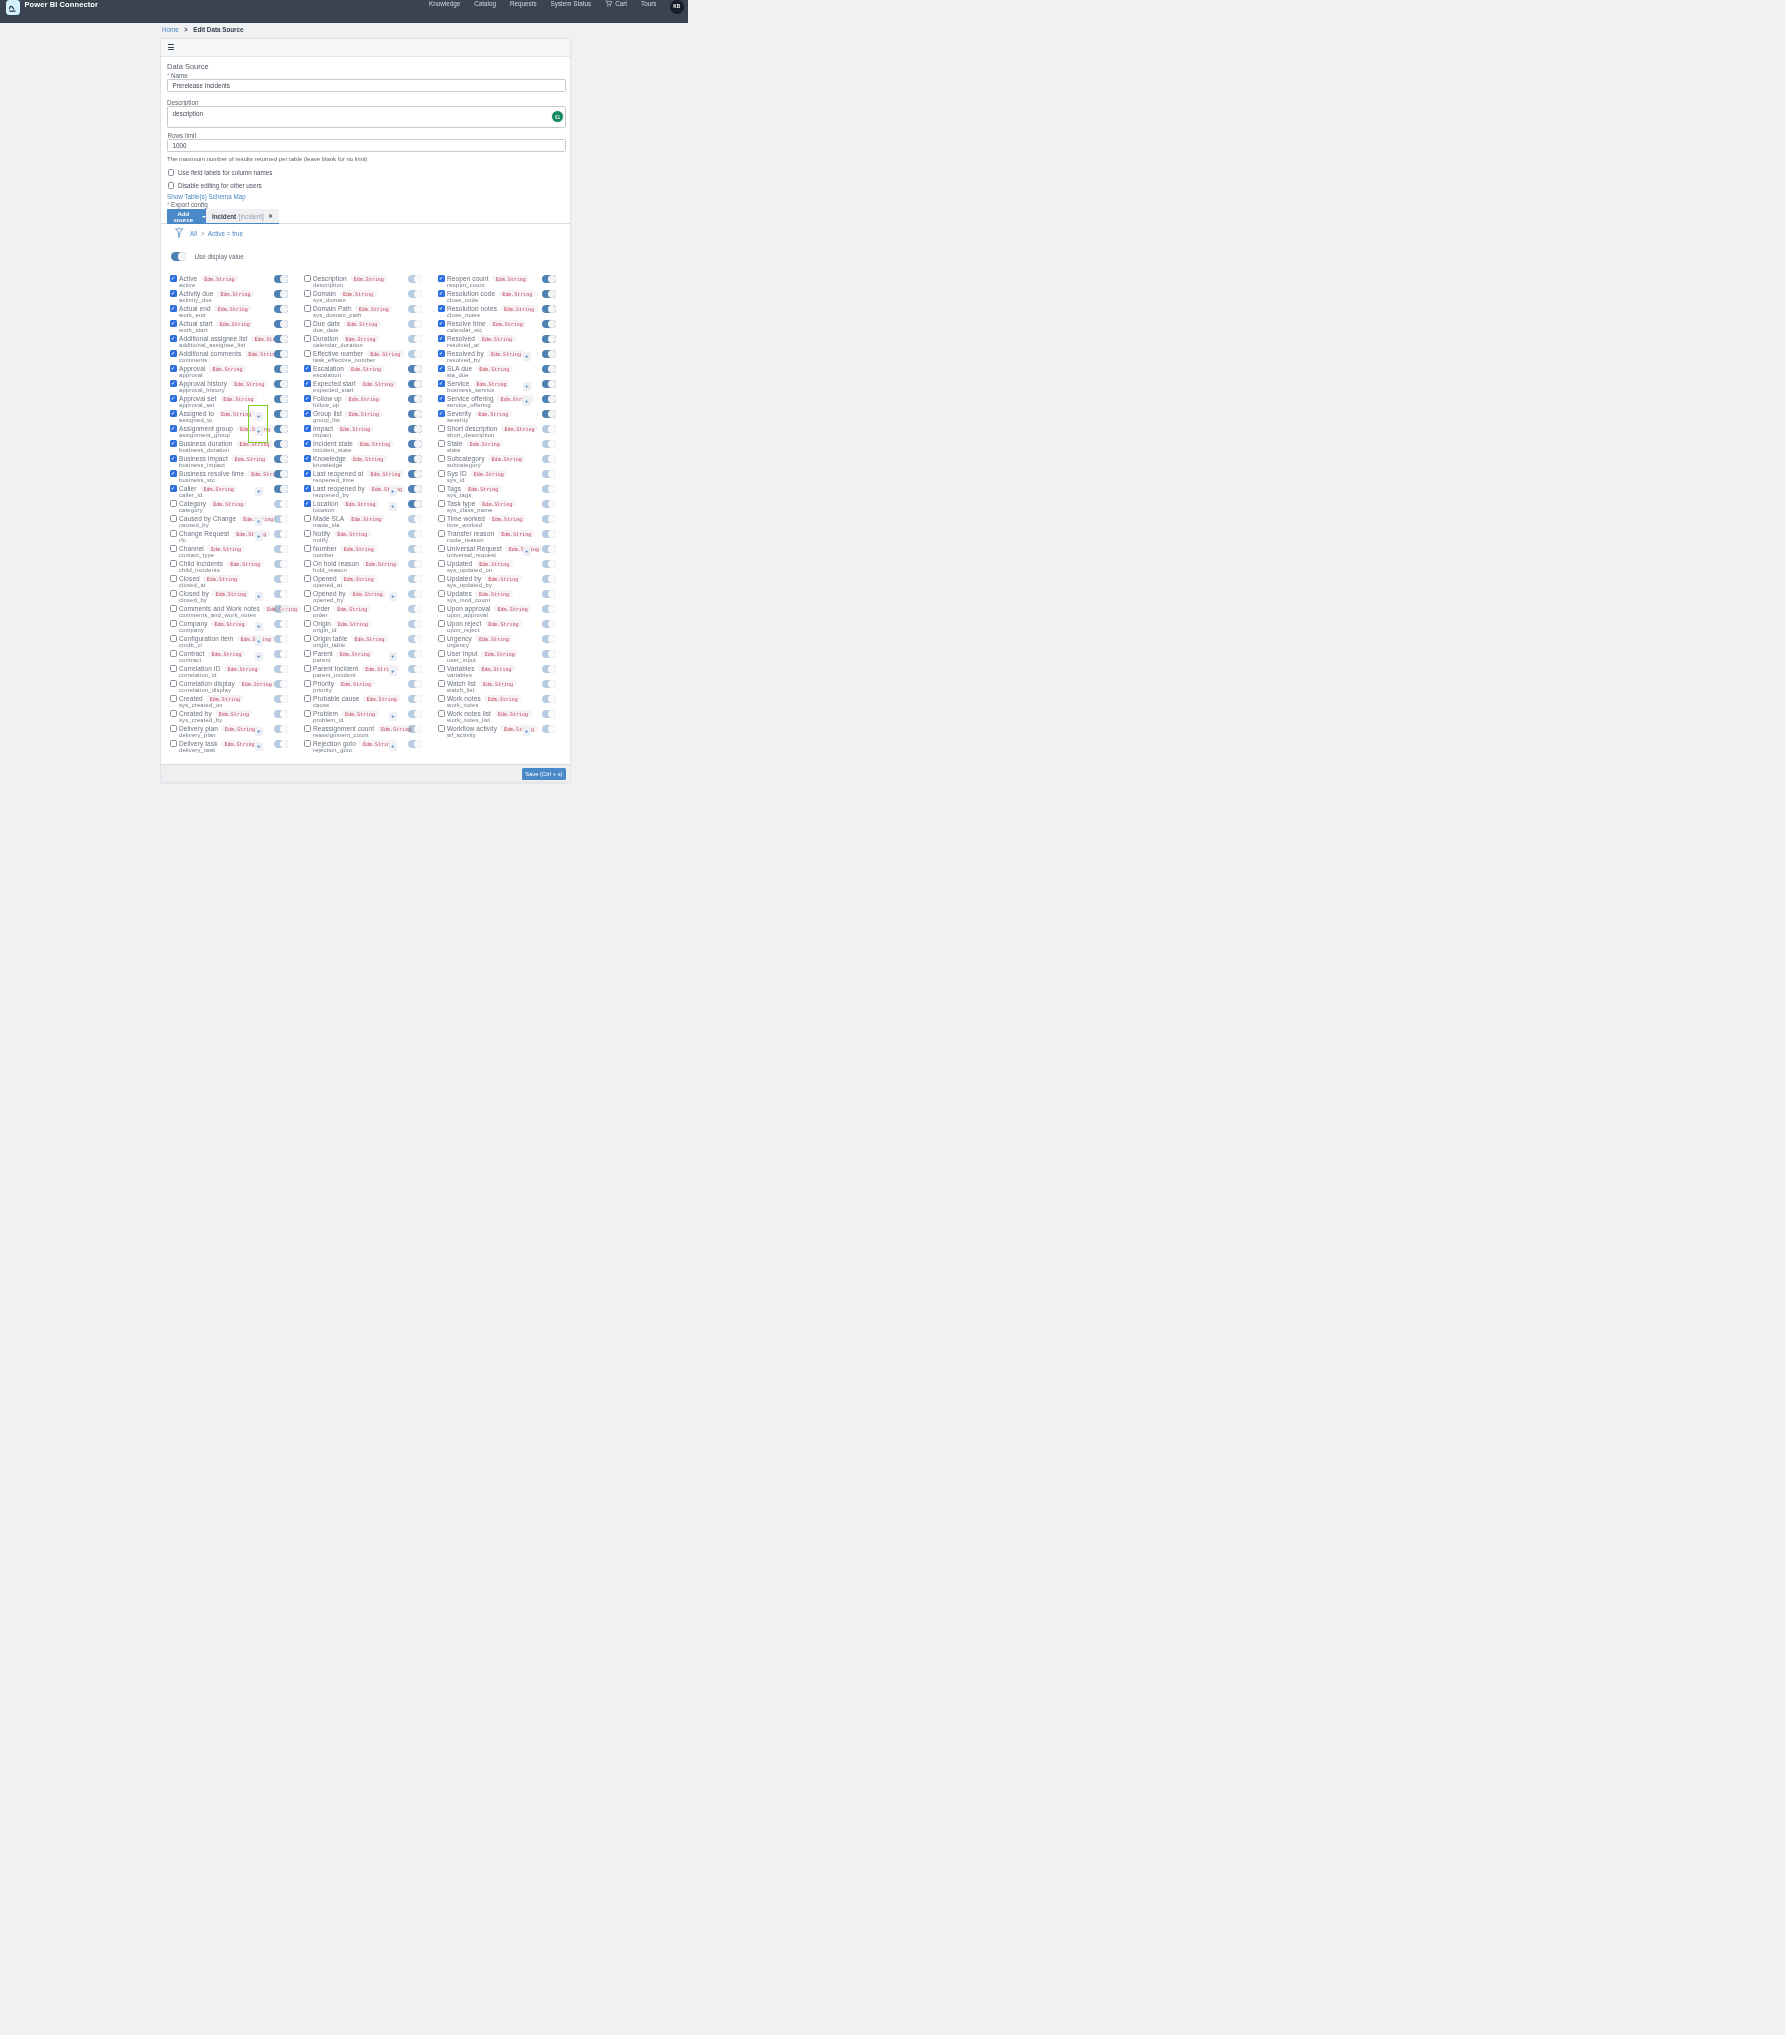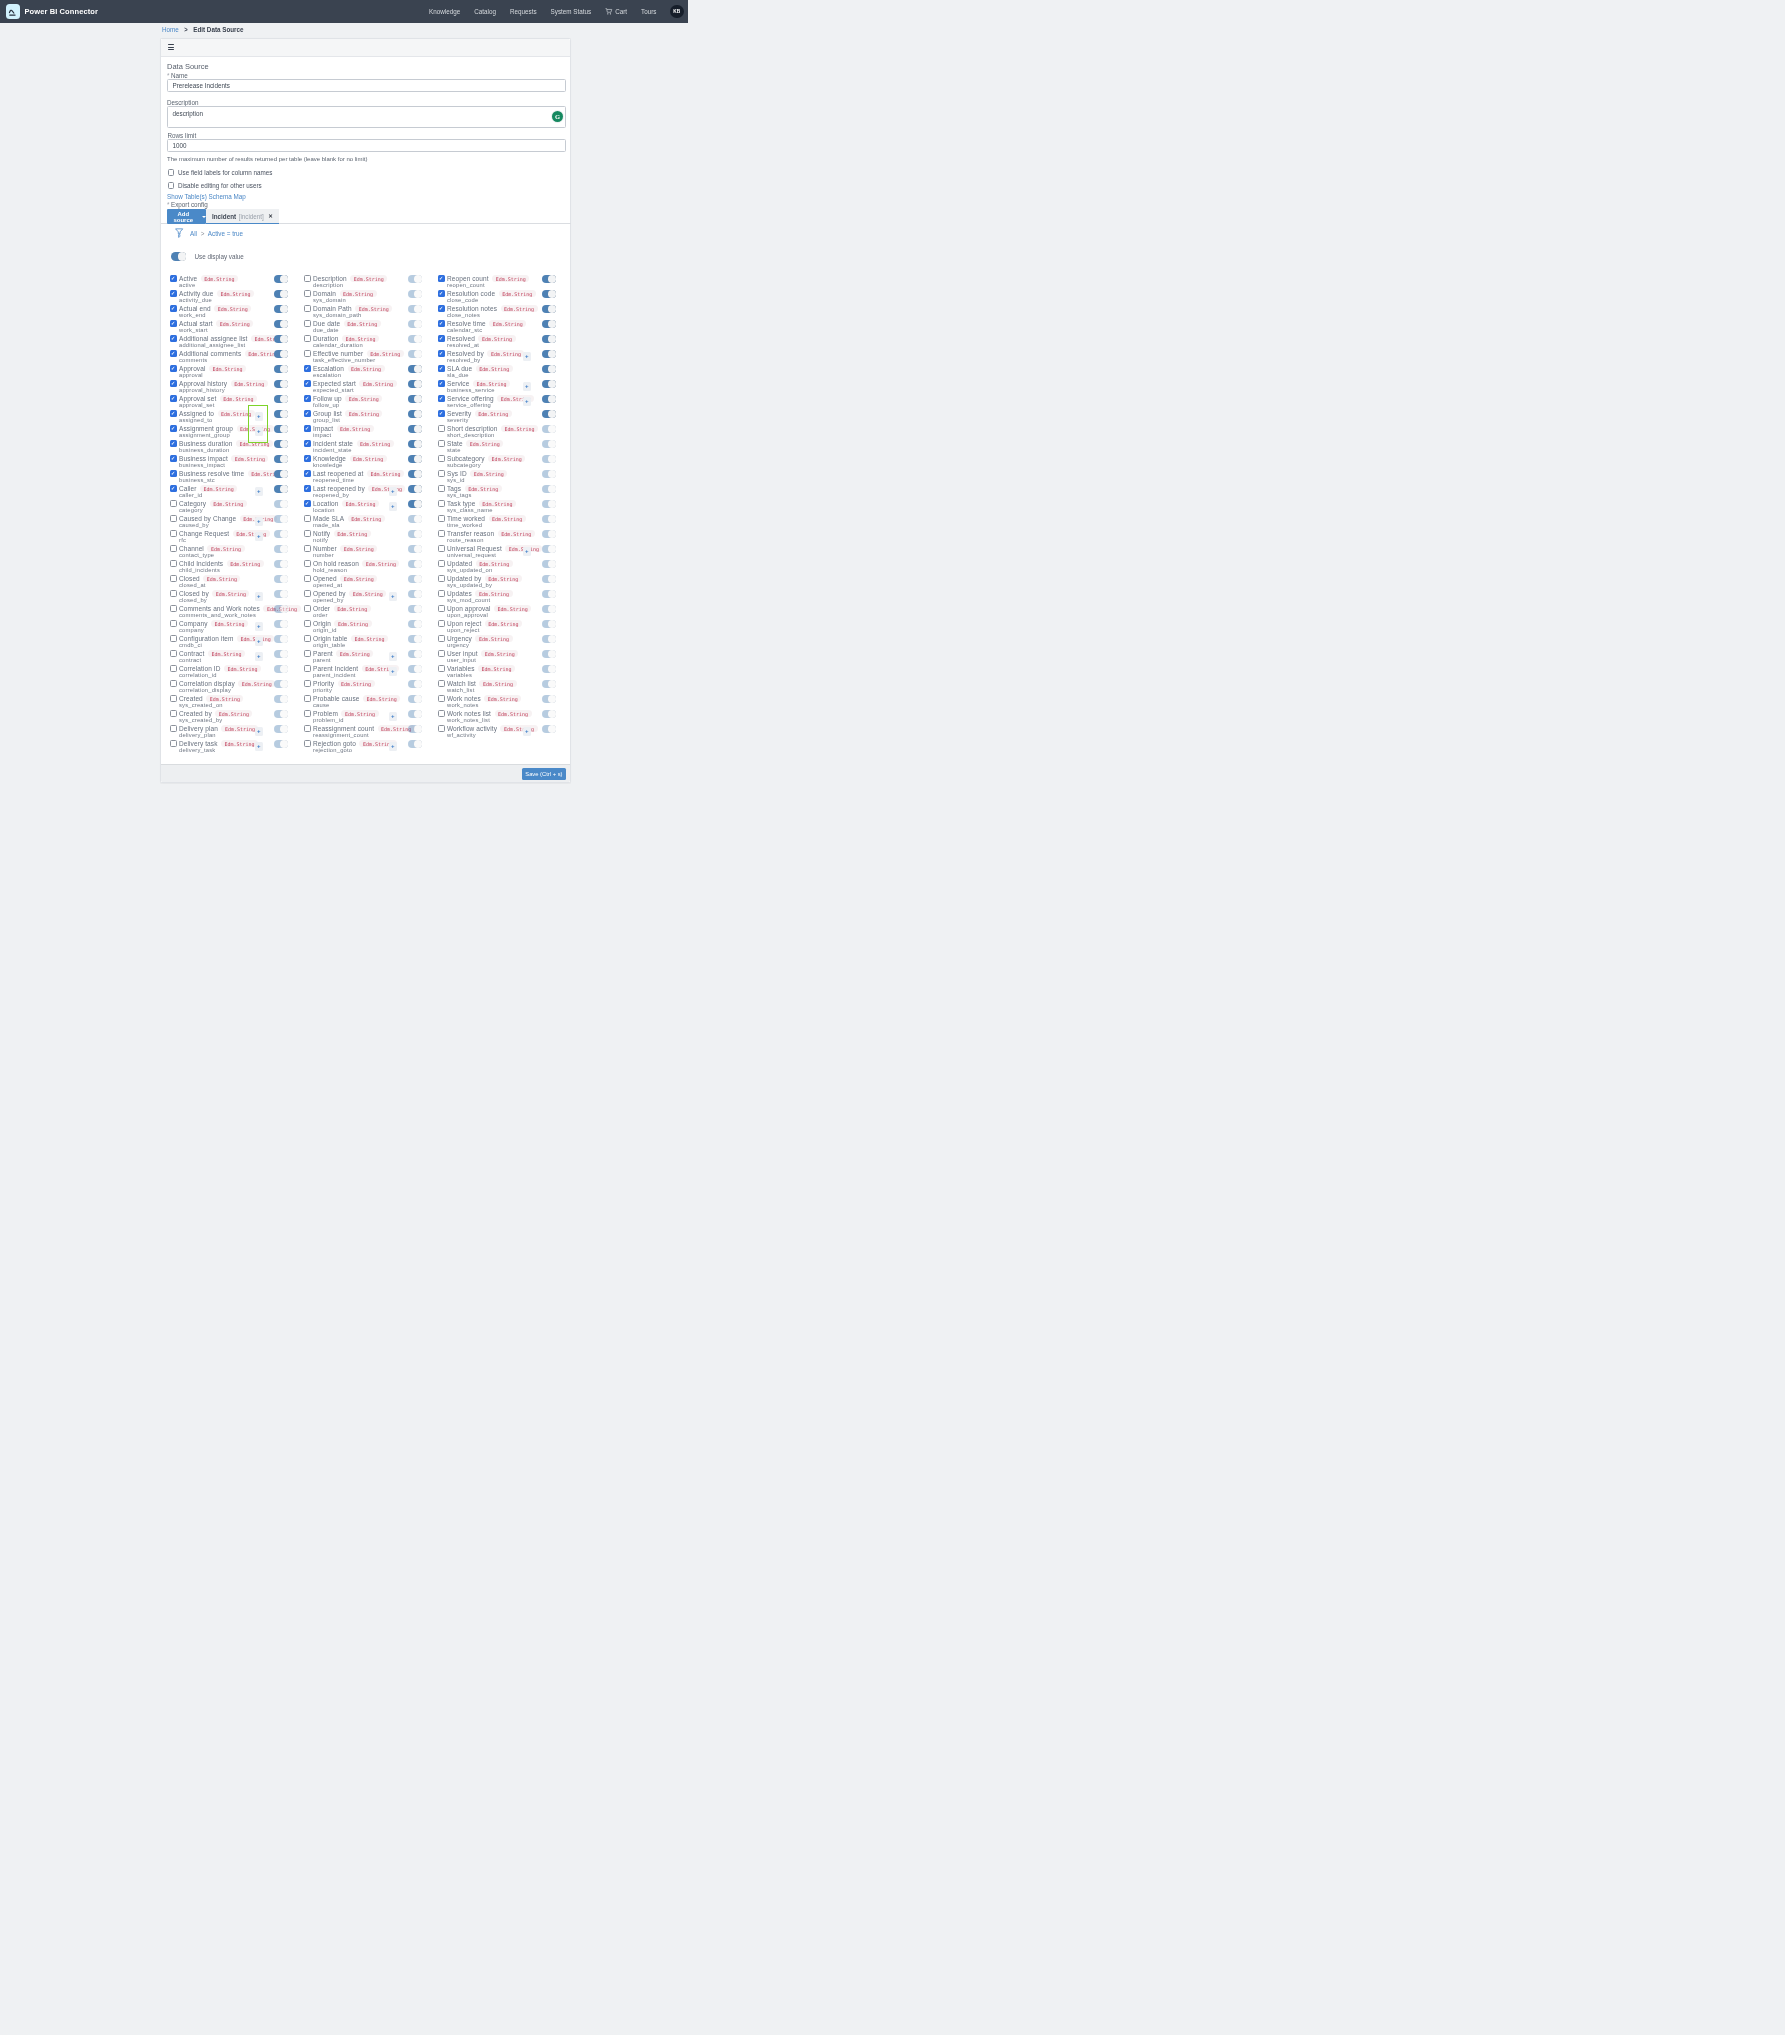--- a/index.html
+++ b/index.html
@@ -1,20 +1,20 @@
 <!DOCTYPE html>
 <html style="--c-nav_bg: #3a4350; --c-accent: #4a89c8; --c-link: #4a87c6; --c-checkbox_on: #2e6fdf; --c-toggle_on: #4e81b4; --c-badge_text: #bf3a56; --c-badge_bg: #f7f2f3; --c-annotation_green: #7ed32a;font-size:8px"><head>
 <meta charset="utf-8">
 <style>
   * { margin:0; padding:0; box-sizing:border-box; }
   html,body { width:688px; height:784px; }
   body { position:relative; background:#eff1f3; font-family:"Liberation Sans", sans-serif; overflow:hidden; }
 
   
-  .topnav { position:absolute; left:0; top:0; width:688px; height:22.5px; background:var(--c-nav_bg,#3a4350); display:flex; align-items:center; z-index:10; }
+  .topnav { position:absolute; left:0; top:0; width:688px; height:22.5px; background:var(--c-nav_bg,#3a4350); display:flex; align-items:flex-start; z-index:10; }
   .logo { width:14.5px; height:14.5px; margin-left:5.5px; border-radius:3.5px; background:#d2f2fd; display:flex; align-items:center; justify-content:center; flex:0 0 auto; }
   .brand { color:#ffffff; font-size:7.5px; font-weight:bold; margin-left:4.5px; letter-spacing:0.1px; }
   .nav-menu { margin-left:auto; display:flex; align-items:center; gap:14px; }
   .nav-item { display:flex; align-items:center; gap:2.5px; color:#d6dade; font-size:6.3px; cursor:pointer; white-space:nowrap; }
   .avatar { width:13.5px; height:13.5px; border-radius:50%; background:#161e2a; color:#fff; font-size:4.8px; font-weight:bold; display:flex; align-items:center; justify-content:center; margin:0 4.5px 0 13.5px; flex:0 0 auto; }
 
   
   .breadcrumb { position:absolute; left:162px; top:25.5px; font-size:6.3px; display:flex; gap:5.5px; align-items:center; }
   .bc-home { color:var(--c-link,#4a87c6); cursor:pointer; }
   .bc-sep { color:#39414e; font-weight:bold; font-size:5.8px; transform:scaleY(1.3); }

